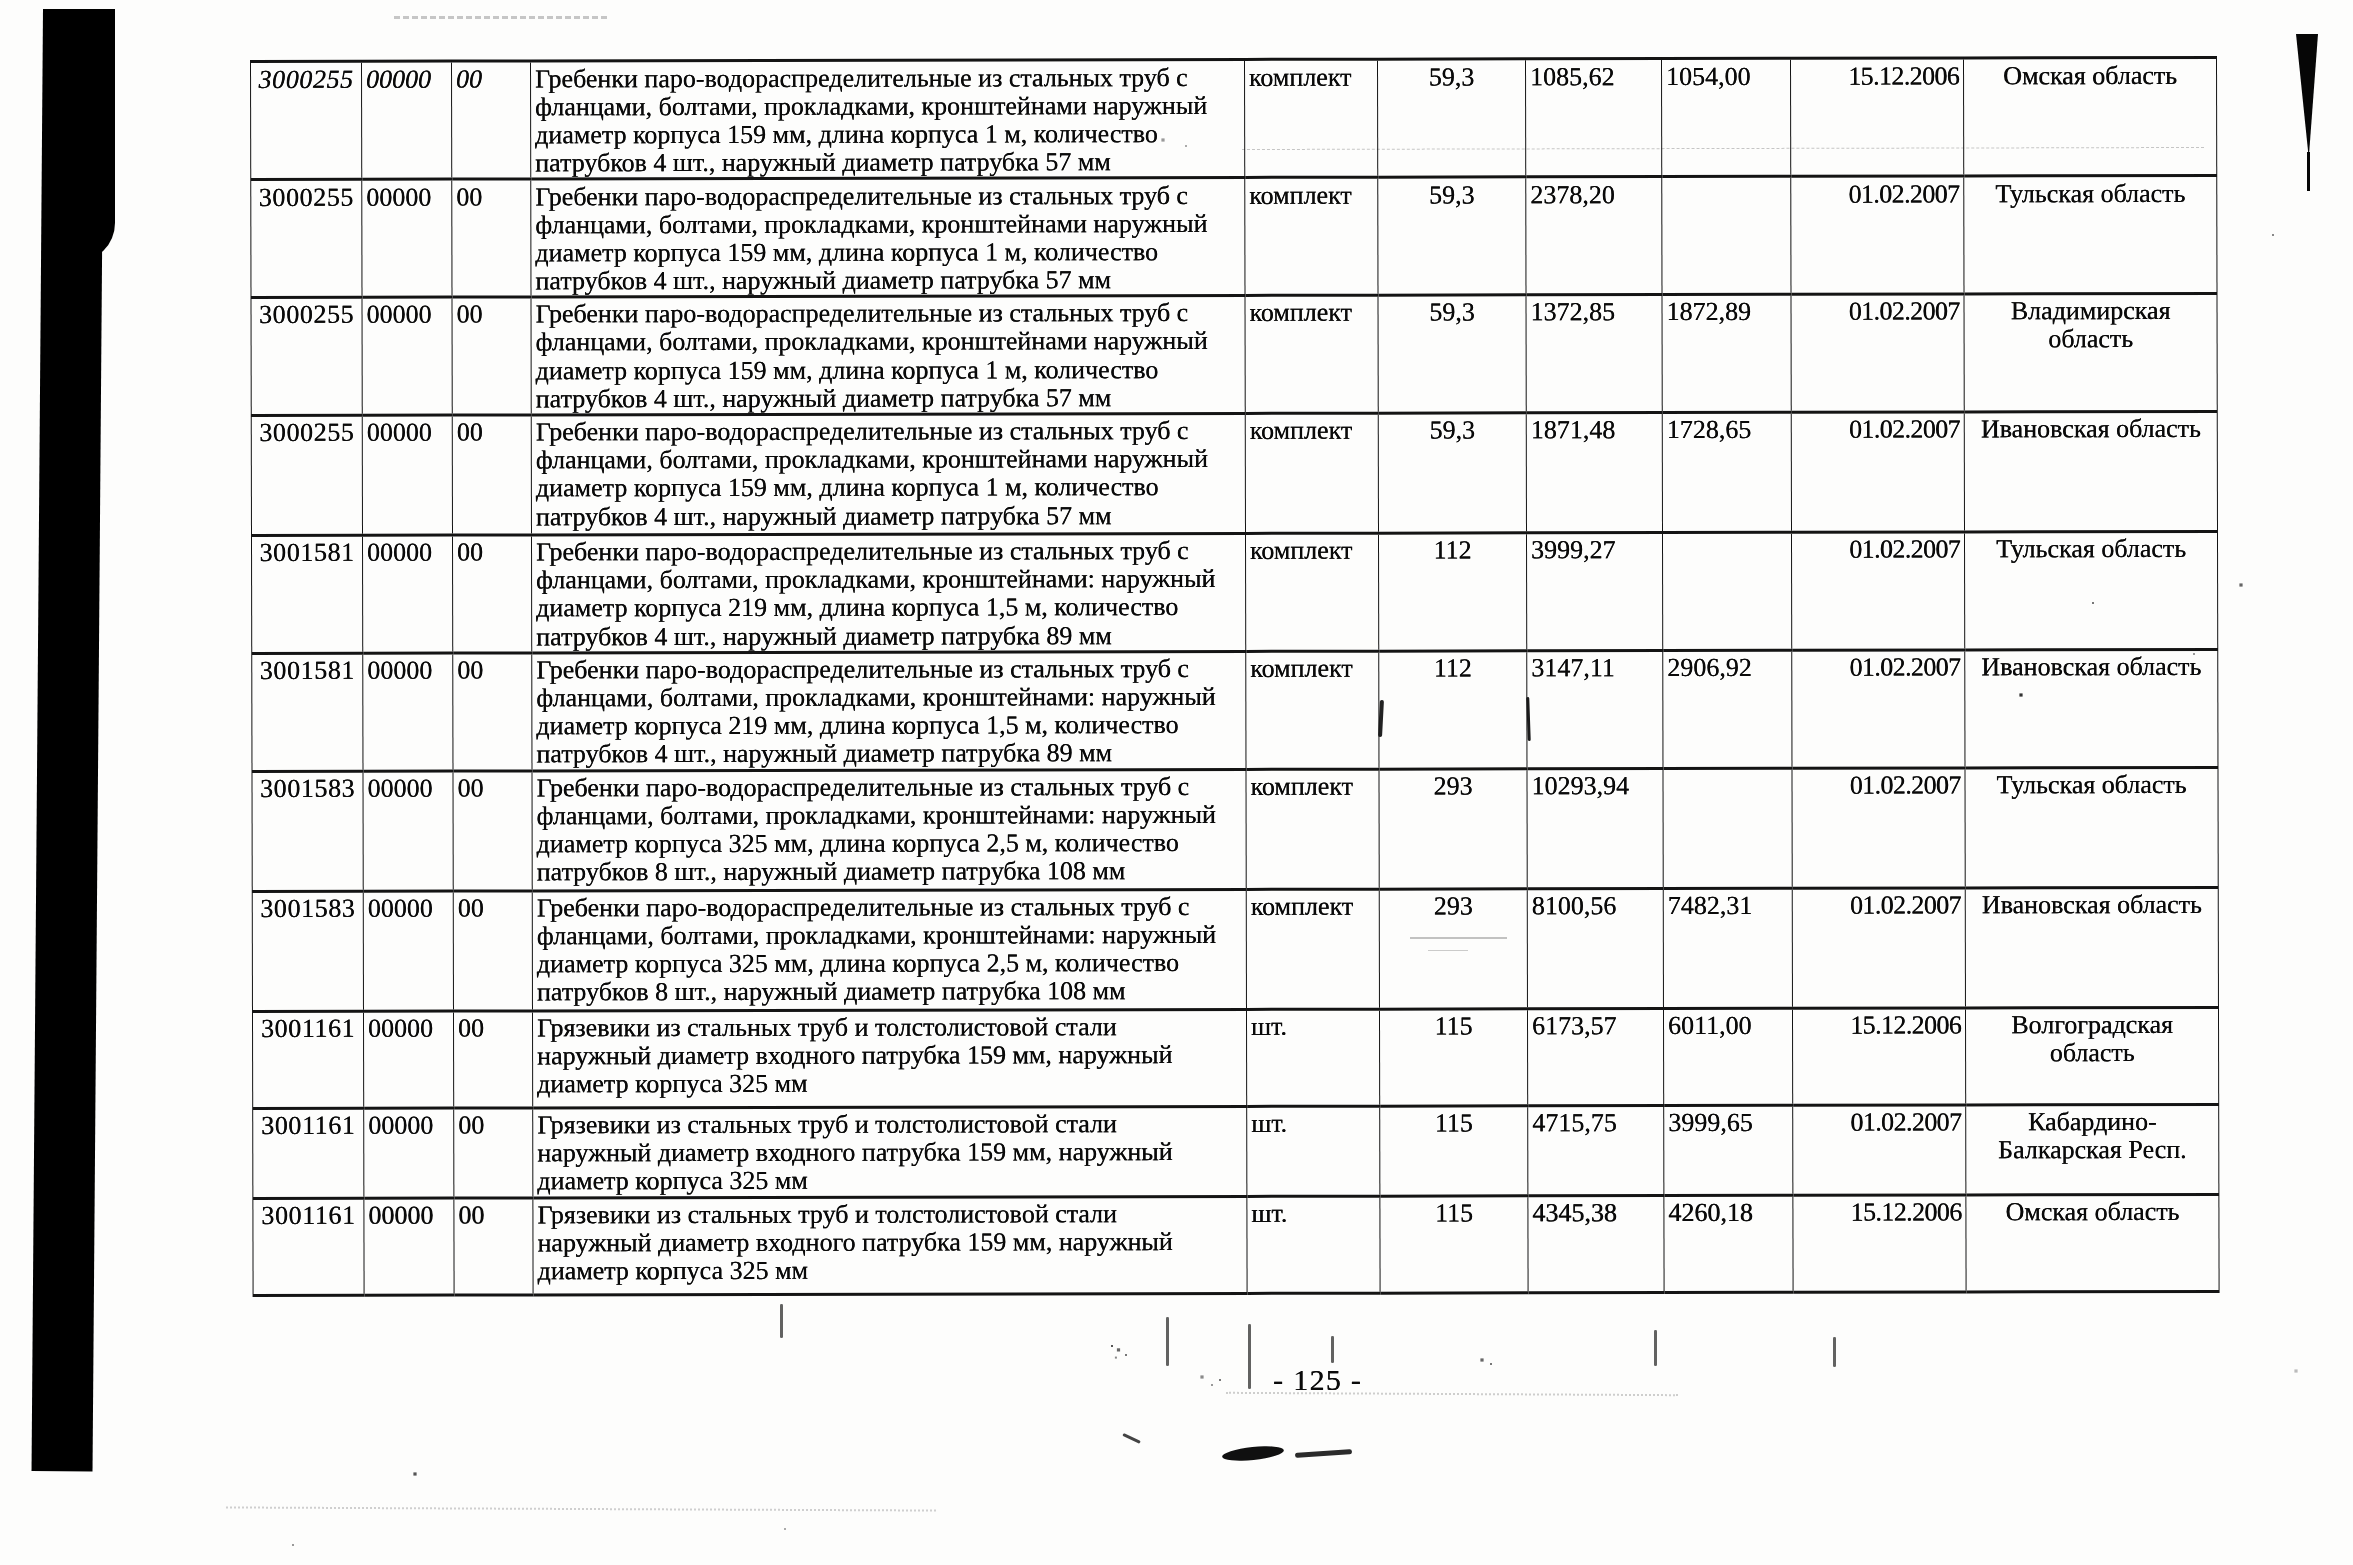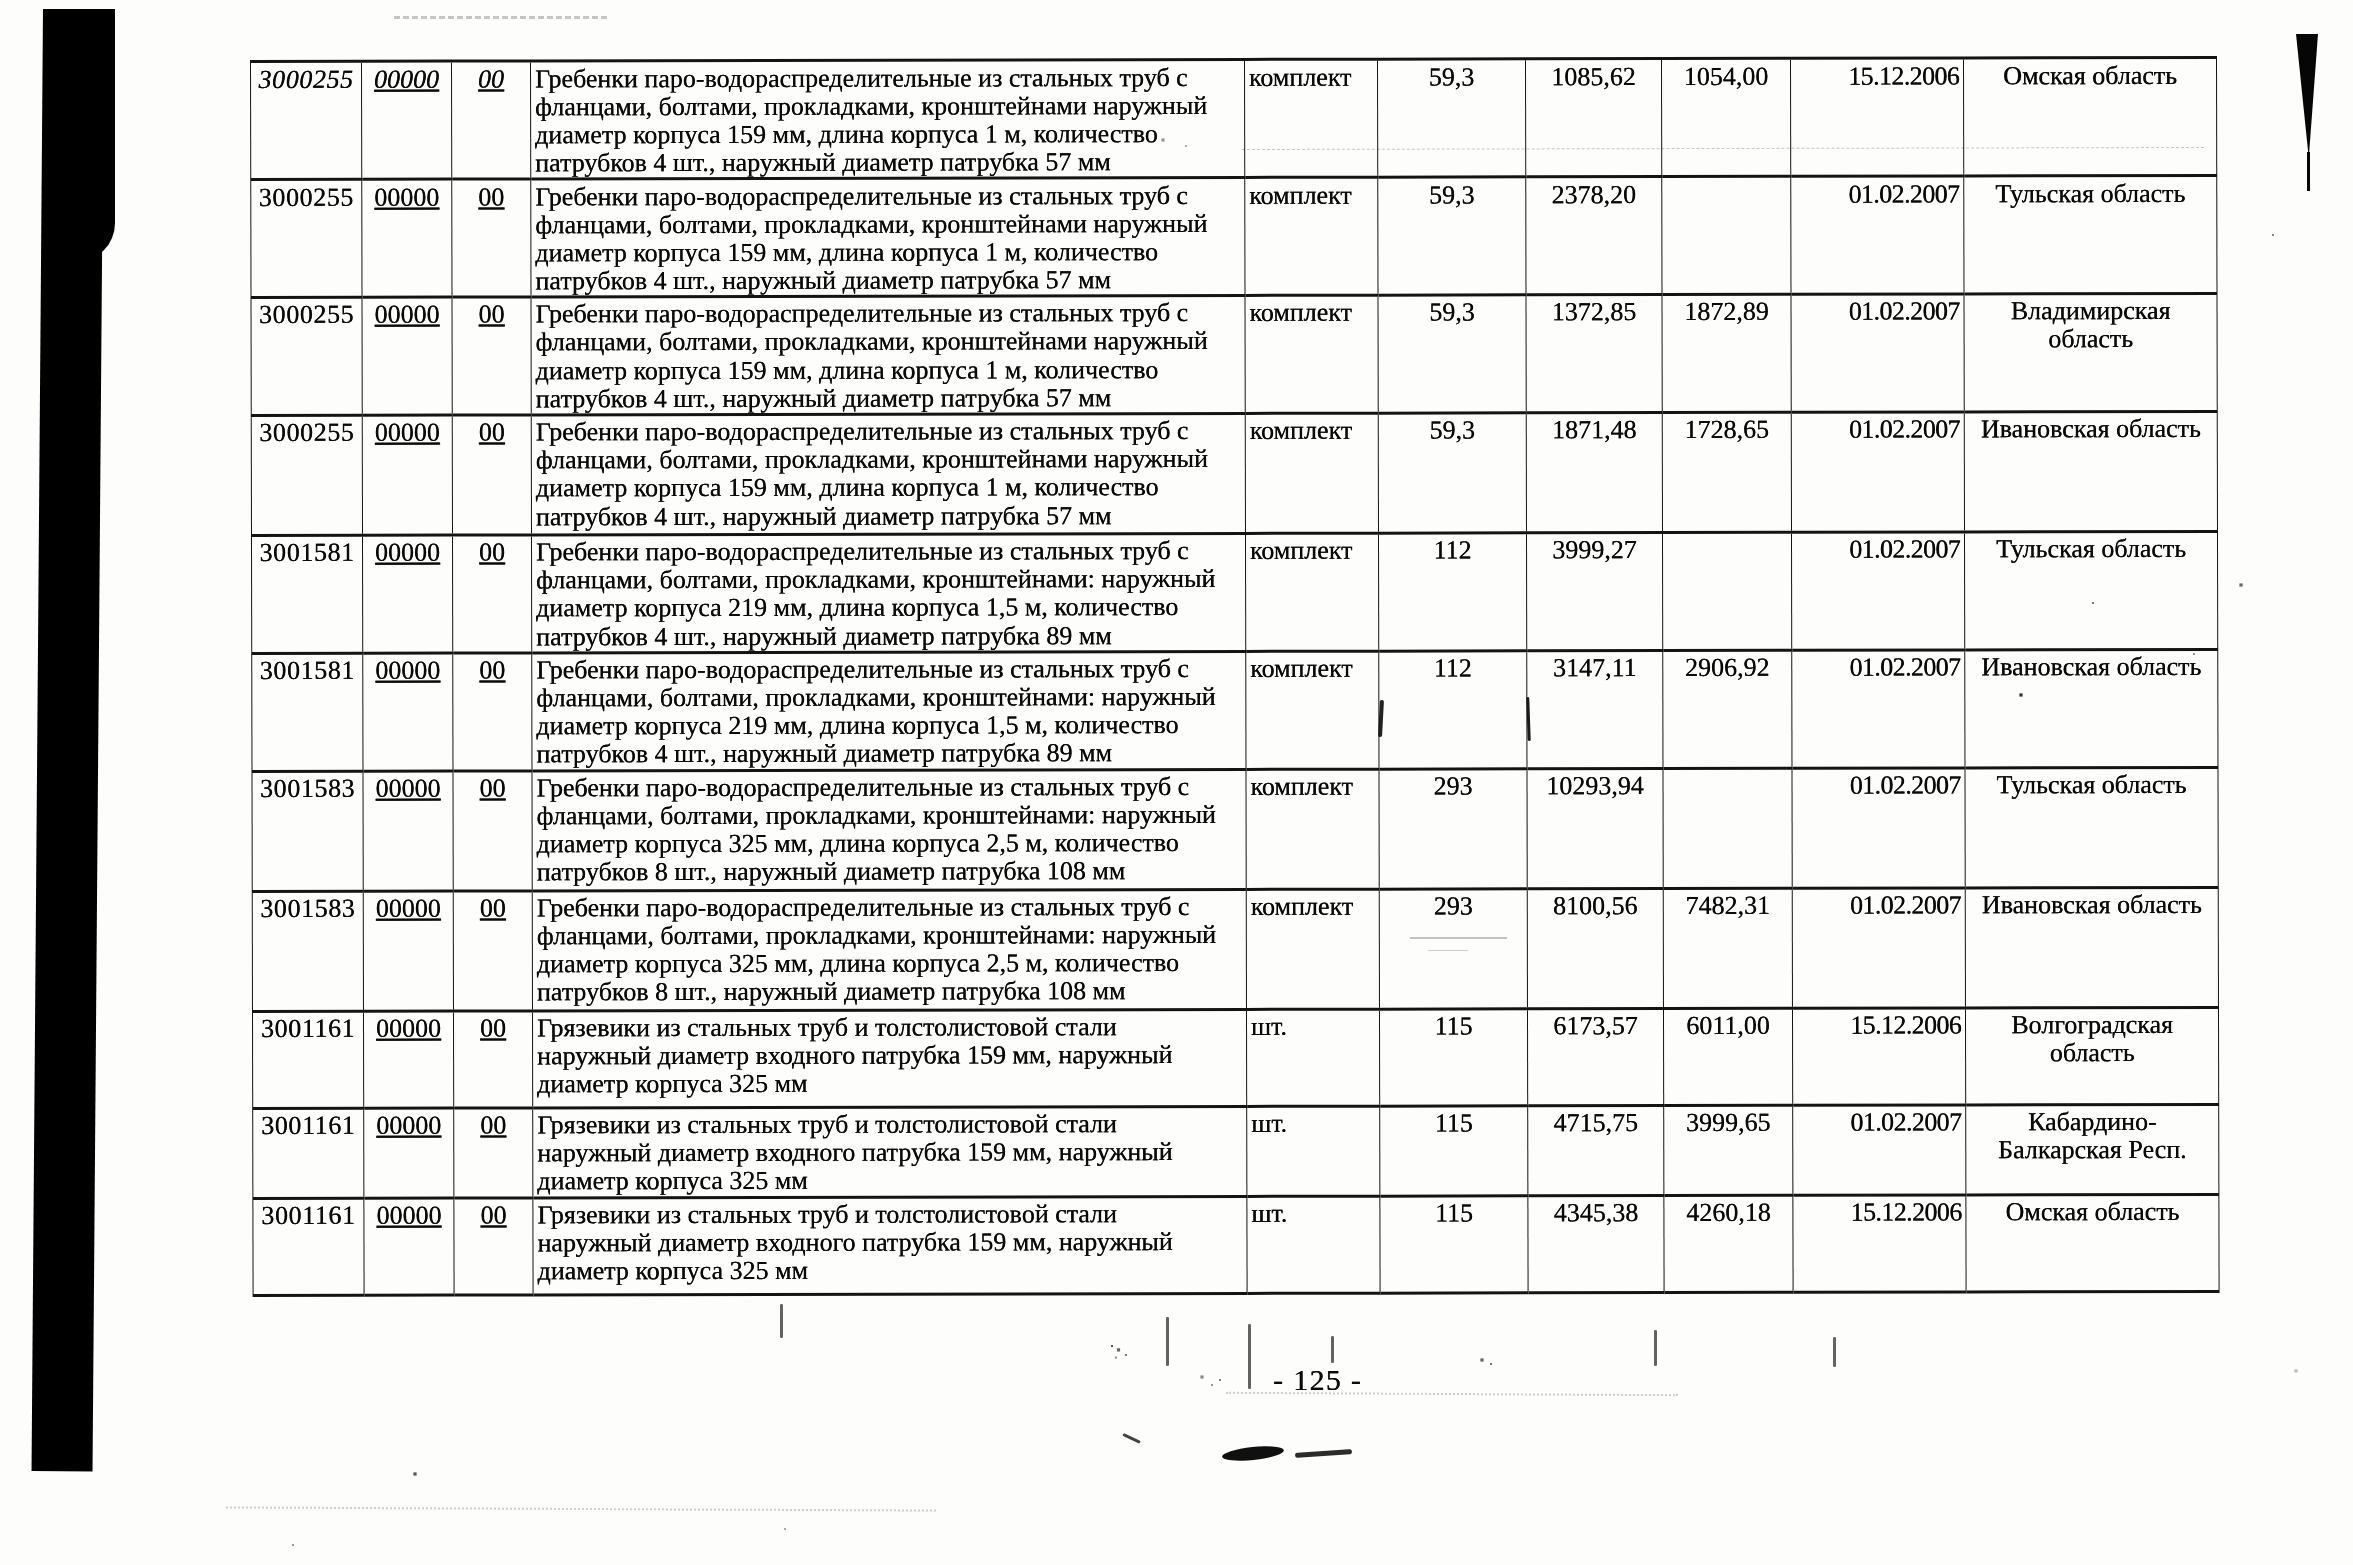--- a/index.html
+++ b/index.html
@@ -57,25 +57,25 @@
     border:1.9px solid #141414;border-top-width:3.2px;border-bottom-width:3.2px;
     vertical-align:top;padding:2.6px 3.9px 0 3.9px;
     font-size:26px;line-height:1.08;
     text-shadow:0.3px 0 0 currentColor;
     overflow:hidden;
   }
   tr.r0{height:112px}tr.r1{height:116px}tr.r2{height:117px}tr.r3{height:120px}
   tr.r4{height:117px}tr.r5{height:116px}tr.r6{height:120px}tr.r7{height:120px}
   tr.r8{height:97px}tr.r9{height:90px}tr.r10{height:97px}
   .c-code{text-align:center;letter-spacing:0.6px;}
-  .c-code2,.c-code3{text-align:center;text-decoration:underline;}
+  .c-code2,.c-code3{text-align:left;}
   .c-desc{text-align:left;padding-left:9px;padding-right:6.5px;white-space:pre-line;}
   .c-unit{text-align:left;}
   .c-qty{text-align:center;}
-  .c-price1,.c-price2{text-align:center;padding-right:5.8px;}
+  .c-price1,.c-price2{text-align:left;padding-right:5.8px;}
   .c-date{text-align:right;letter-spacing:-0.6px;}
   .c-region{text-align:center;white-space:pre-line;}
   .warped{font-style:italic;}
   
   .page-footer{
     position:absolute;left:1273px;top:1363px;
     font-size:30px;letter-spacing:1.3px;color:#0a0a0a;
     text-shadow:0.3px 0 0 currentColor;
   }
 </style>

